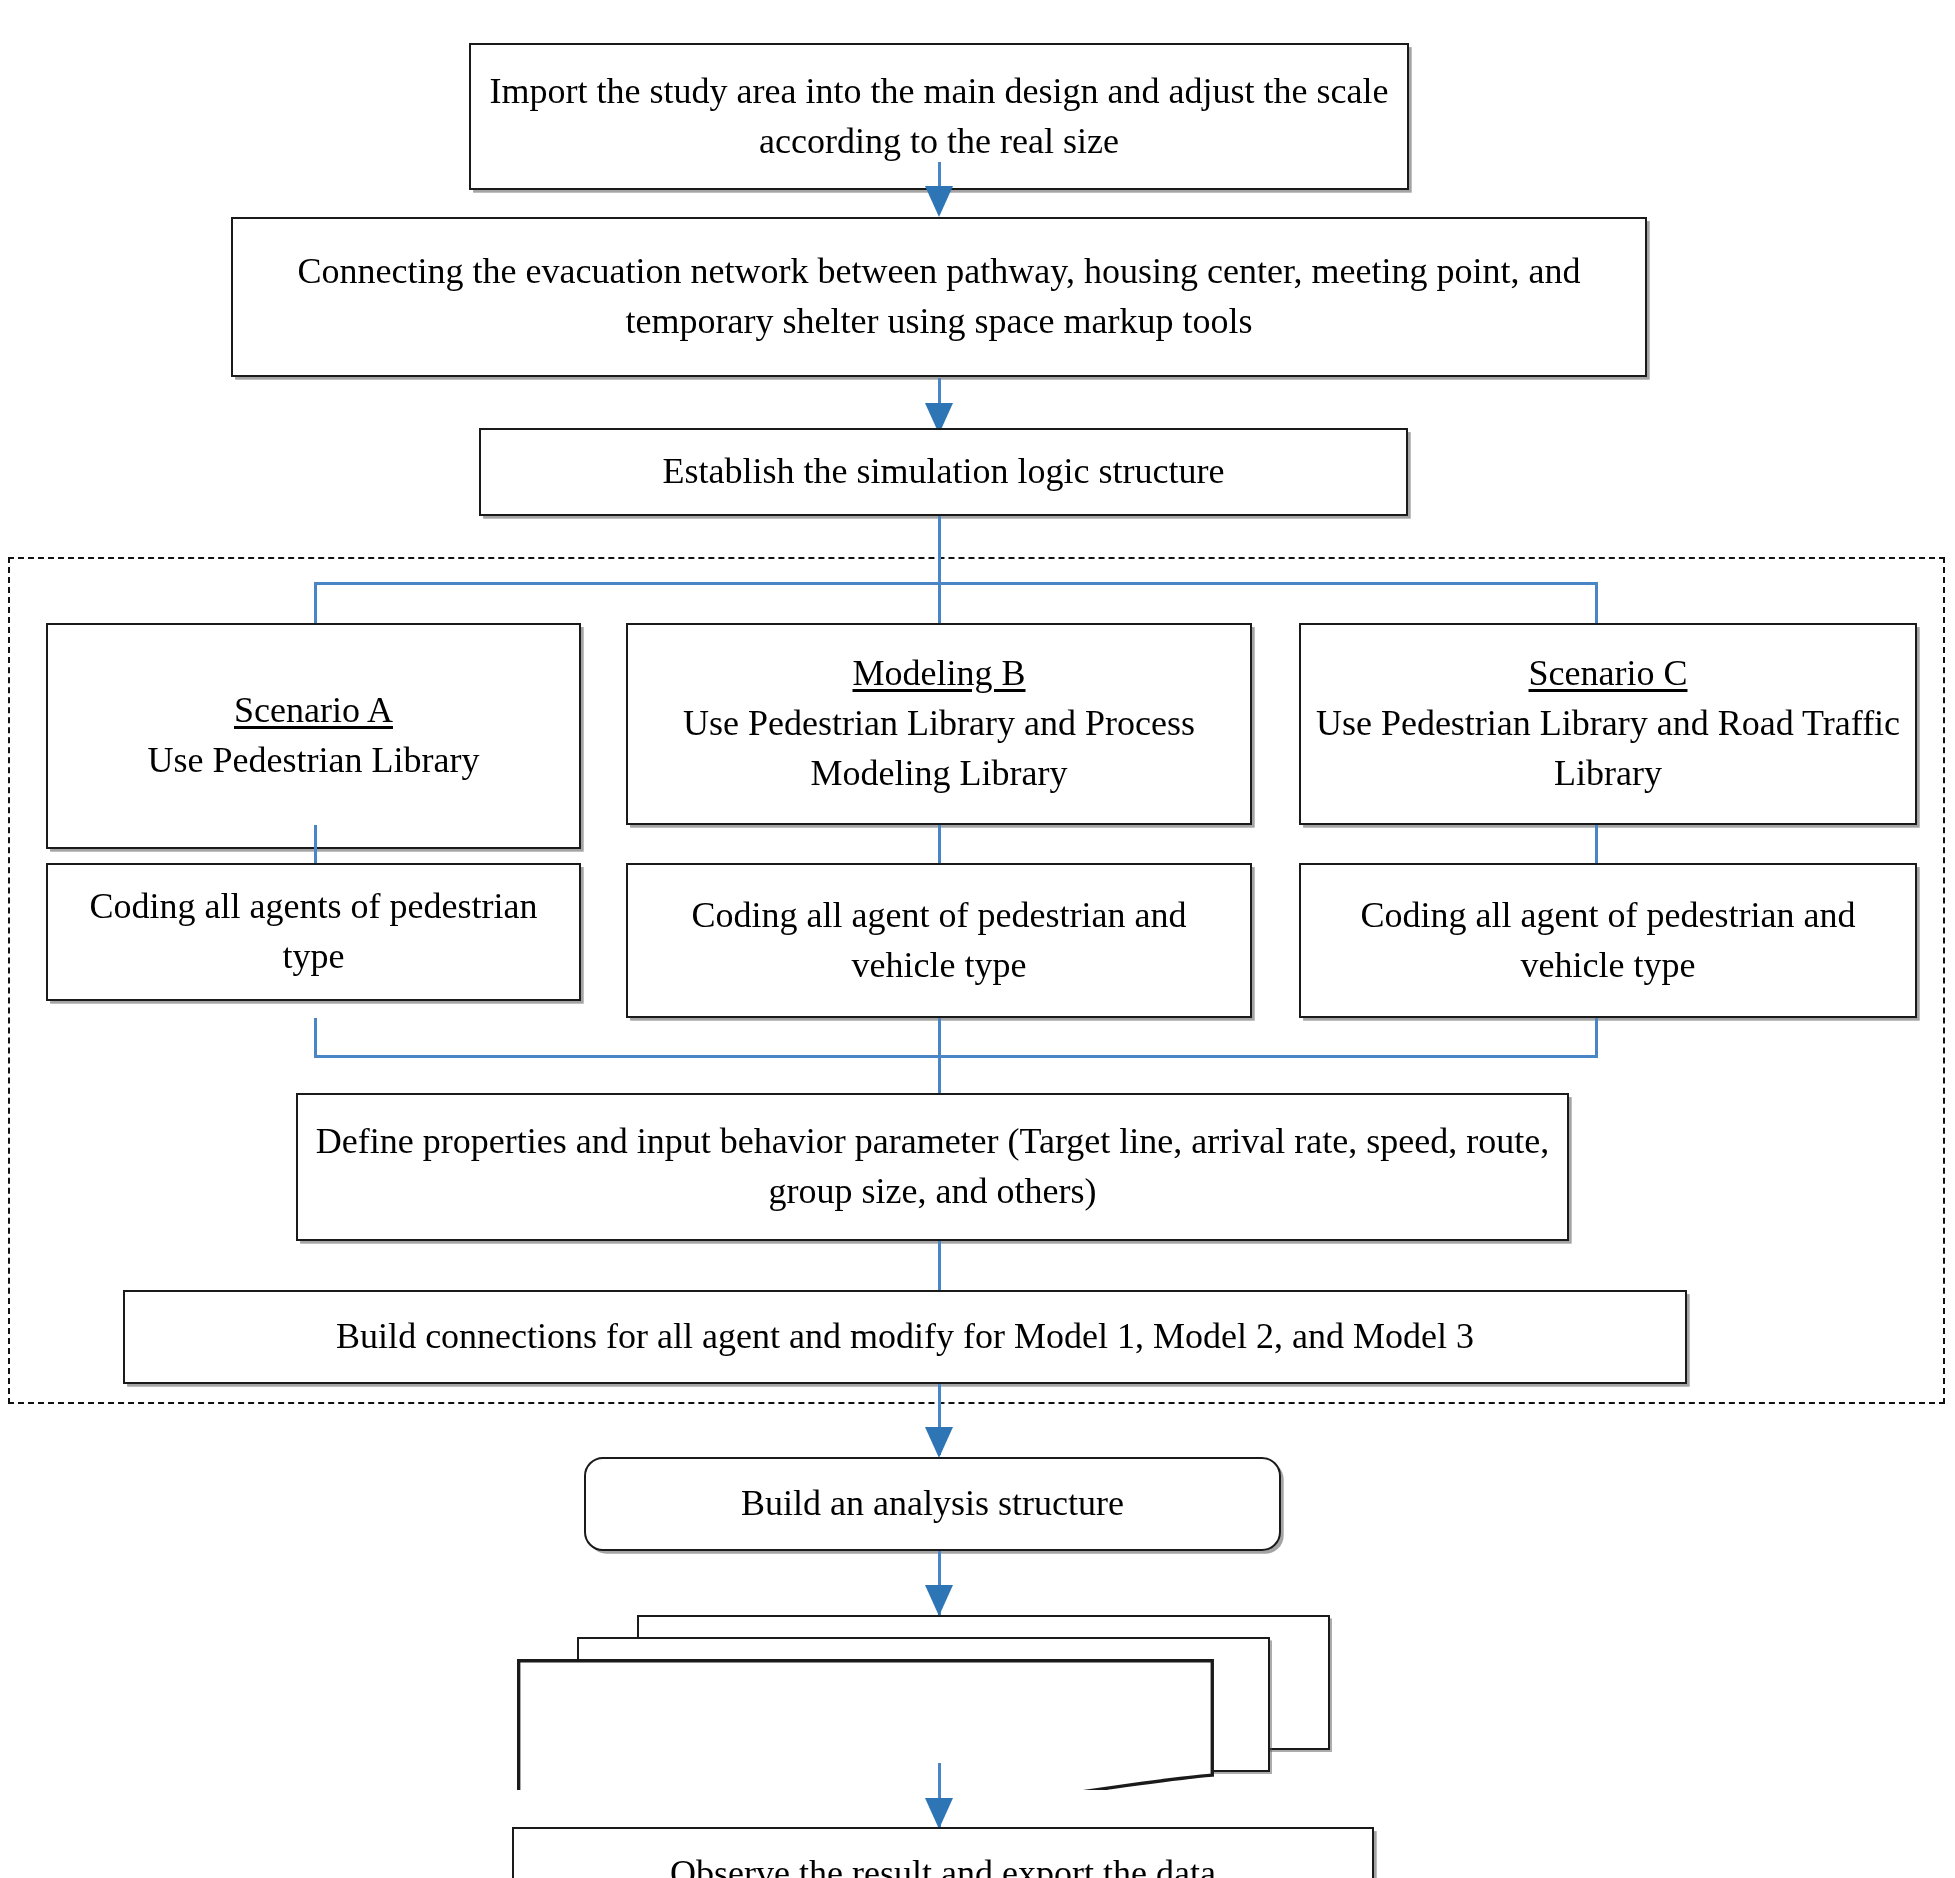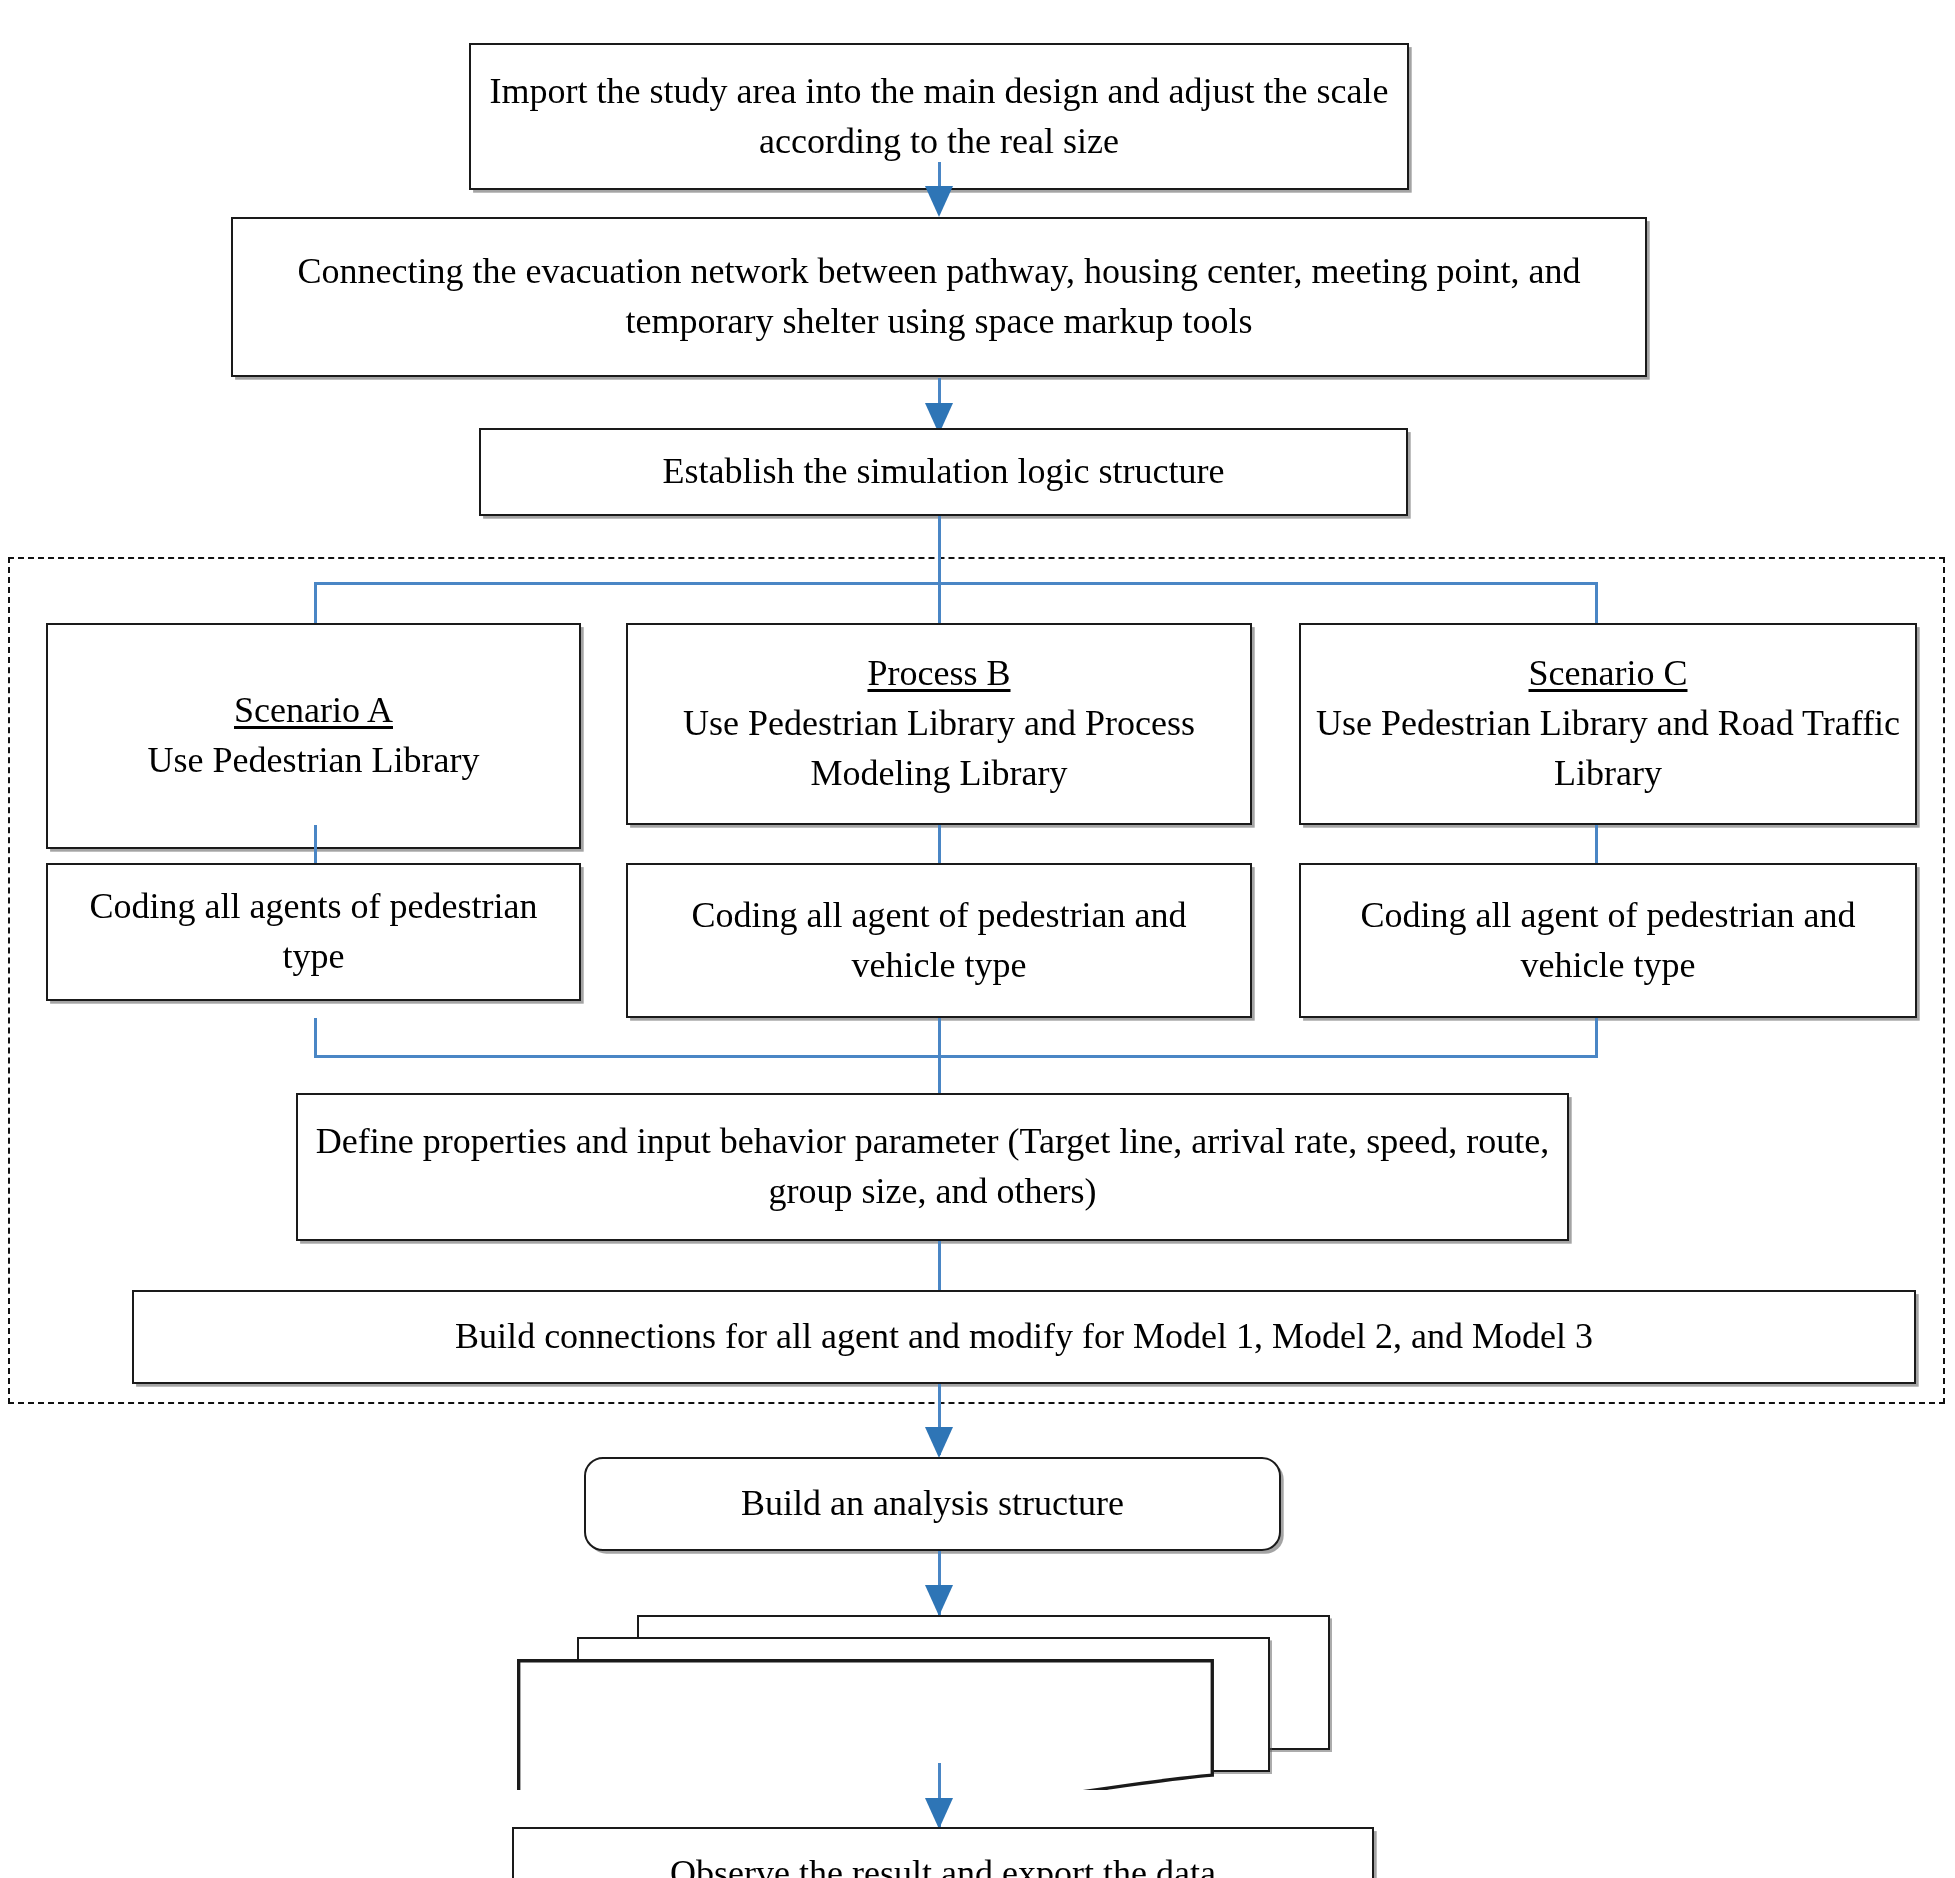--- a/index.html
+++ b/index.html
@@ -136,21 +136,21 @@
 
   <div class="box" style="left:46px; top:623px; width:535px; height:226px;">
     <span class="inner">
       <span class="scenario-title">Scenario A</span>
       <span class="scenario-body">Use Pedestrian Library</span>
     </span>
   </div>
 
   <div class="box" style="left:626px; top:623px; width:626px; height:202px;">
     <span class="inner">
-      <span class="scenario-title">Process B</span>
+      <span class="scenario-title">Modeling B</span>
       <span class="scenario-body">Use Pedestrian Library and Process Modeling Library</span>
     </span>
   </div>
 
   <div class="box" style="left:1299px; top:623px; width:618px; height:202px;">
     <span class="inner">
       <span class="scenario-title">Scenario C</span>
       <span class="scenario-body">Use Pedestrian Library and Road Traffic Library</span>
     </span>
   </div>
@@ -175,21 +175,21 @@
   <div class="vline" style="left:1595px; top:1018px; width:2.7px; height:40px;"></div>
   <div class="hline" style="left:314px; top:1055px; width:1284px; height:2.7px;"></div>
   <div class="vline" style="left:938px; top:1018px; width:2.7px; height:78px;"></div>
 
   <div class="box" style="left:296px; top:1093px; width:1273px; height:148px;">
     <span class="inner">Define properties and input behavior parameter (Target line, arrival rate, speed, route, group size, and others)</span>
   </div>
 
   <div class="vline" style="left:938px; top:1241px; width:2.7px; height:51px;"></div>
 
-  <div class="box" style="left:132px; top:1290px; width:1784px; height:94px;">
+  <div class="box" style="left:123px; top:1290px; width:1564px; height:94px;">
     <span class="inner">Build connections for all agent and modify for Model 1, Model 2, and Model 3</span>
   </div>
 
   <div class="vline" style="left:938px; top:1384px; width:2.7px; height:71px;"></div>
   <div class="arrowhead" style="left:925px; top:1427px;"></div>
 
   <div class="box" style="left:584px; top:1457px; width:697px; height:94px;border-radius:19px;">
     <span class="inner">Build an analysis structure</span>
   </div>
 

